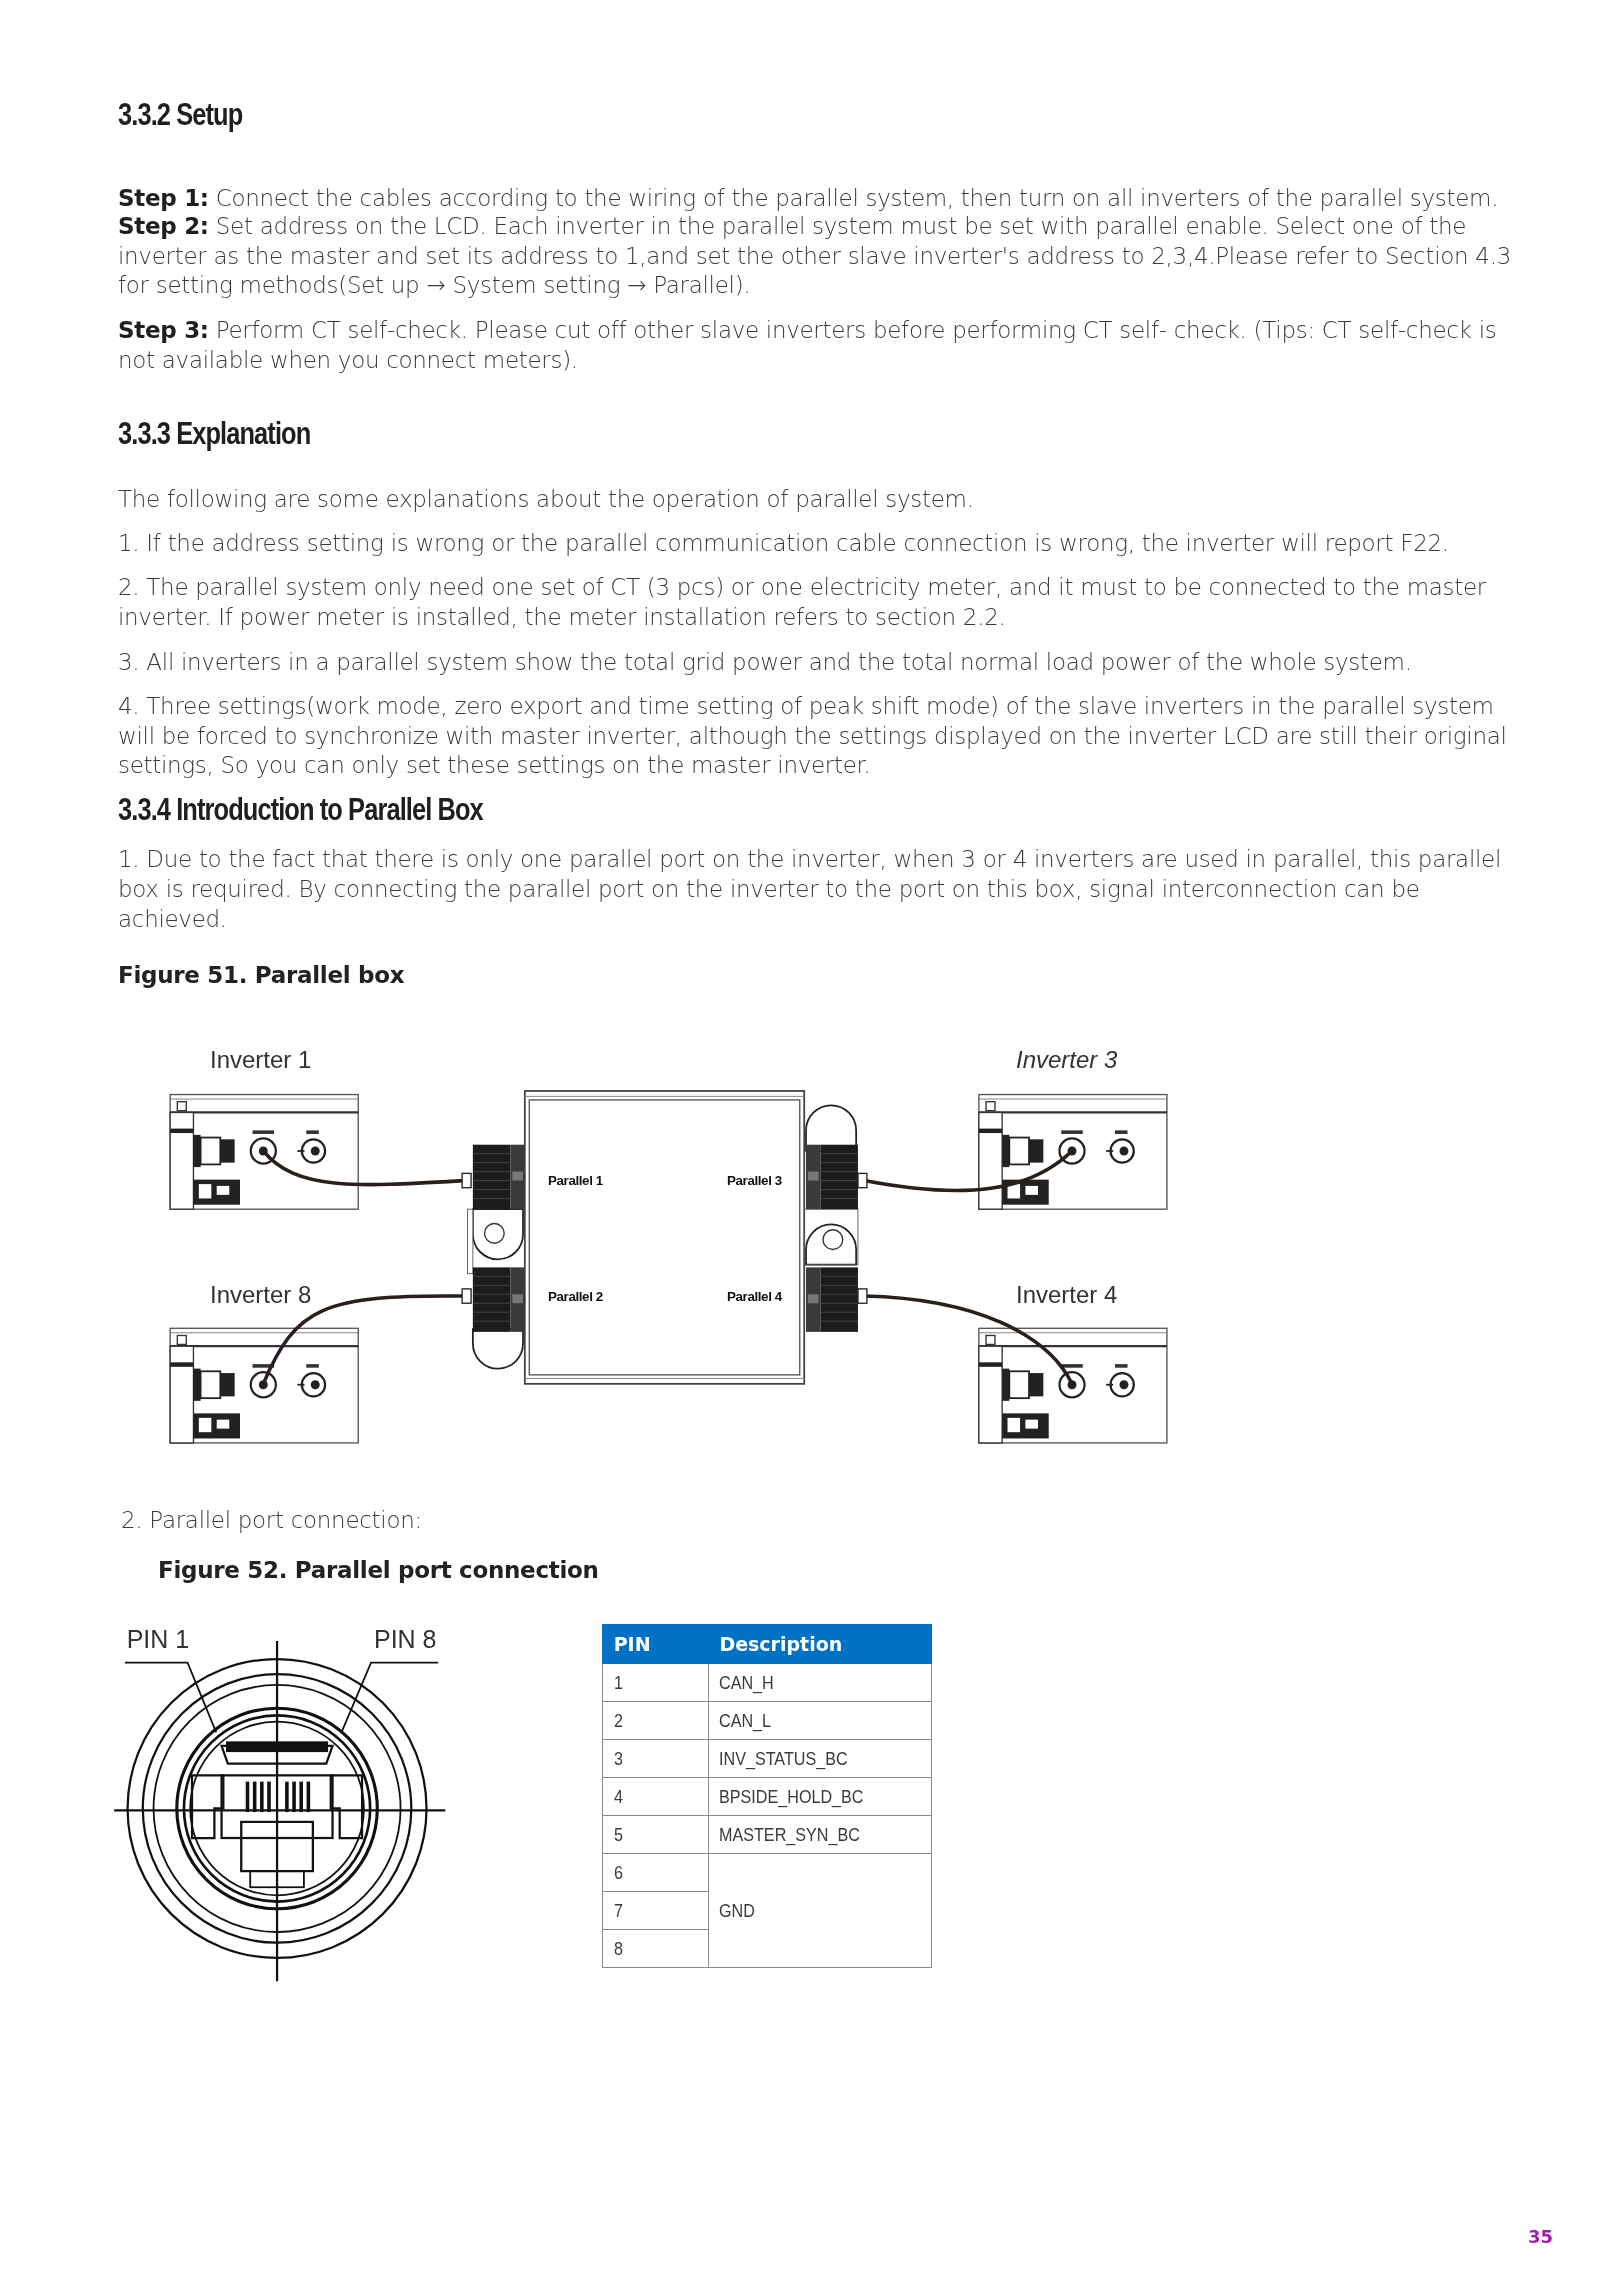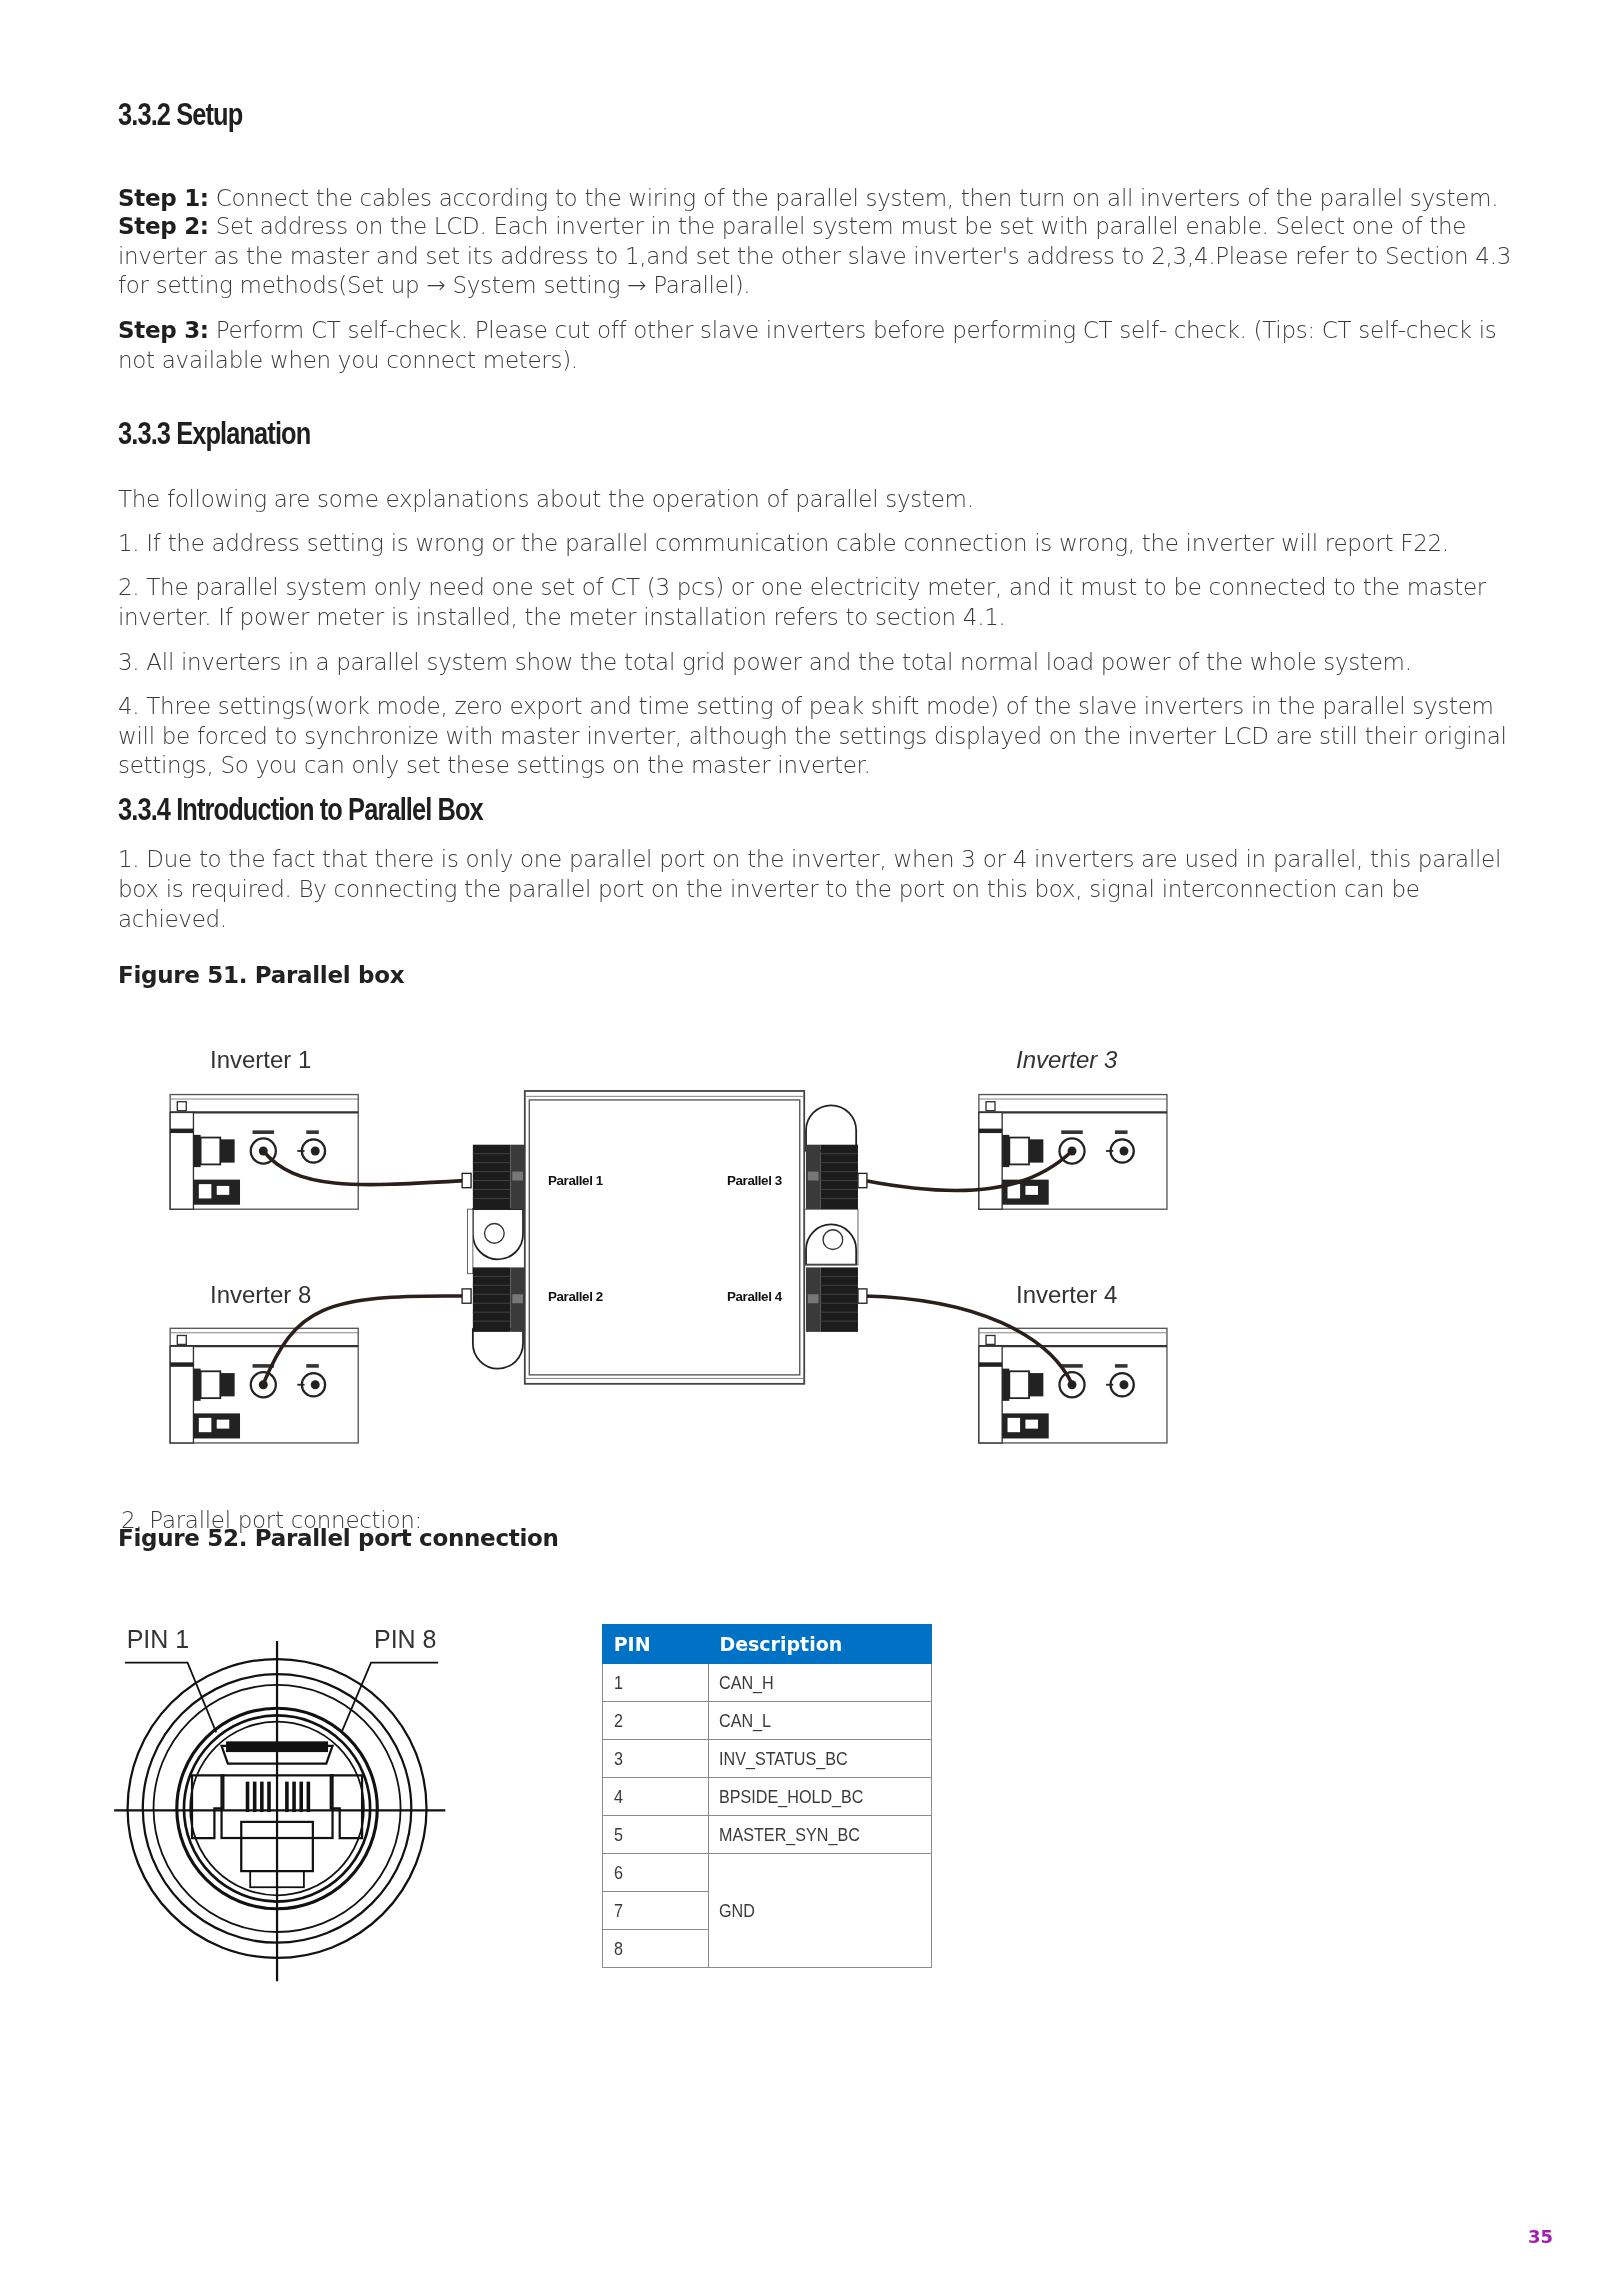--- a/index.html
+++ b/index.html
@@ -40,21 +40,21 @@
 <div class="line" style="top:242px;">inverter as the master and set its address to 1,and set the other slave inverter's address to 2,3,4.Please refer to Section 4.3</div>
 <div class="line" style="top:271px;">for setting methods(Set up → System setting → Parallel).</div>
 
 <div class="line" style="top:316px;"><b>Step 3:</b> <span>Perform CT self-check. Please cut off other slave inverters before performing CT self- check. (Tips: CT self-check is</span></div>
 <div class="line" style="top:346px;">not available when you connect meters).</div>
 
 <div class="h2" style="top:416px;">3.3.3 Explanation</div>
 <div class="line" style="top:485px;">The following are some explanations about the operation of parallel system.</div>
 <div class="line" style="top:529px;text-align:center;">1. If the address setting is wrong or the parallel communication cable connection is wrong, the inverter will report F22.</div>
 <div class="line" style="top:573px;">2. The parallel system only need one set of CT (3 pcs) or one electricity meter, and it must to be connected to the master</div>
-<div class="line" style="top:603px;">inverter. If power meter is installed, the meter installation refers to section 4.1.</div>
+<div class="line" style="top:603px;">inverter. If power meter is installed, the meter installation refers to section 2.2.</div>
 <div class="line" style="top:648px;">3. All inverters in a parallel system show the total grid power and the total normal load power of the whole system.</div>
 <div class="line" style="top:692px;">4. Three settings(work mode, zero export and time setting of peak shift mode) of the slave inverters in the parallel system</div>
 <div class="line" style="top:722px;">will be forced to synchronize with master inverter, although the settings displayed on the inverter LCD are still their original</div>
 <div class="line" style="top:751px;">settings, So you can only set these settings on the master inverter.</div>
 
 <div class="h2" style="top:792px;">3.3.4 Introduction to Parallel Box</div>
 <div class="line" style="top:845px;">1. Due to the fact that there is only one parallel port on the inverter, when 3 or 4 inverters are used in parallel, this parallel</div>
 <div class="line" style="top:875px;">box is required. By connecting the parallel port on the inverter to the port on this box, signal interconnection can be</div>
 <div class="line" style="top:905px;">achieved.</div>
 
@@ -147,21 +147,21 @@
 <div class="diagram-label" style="left:210px;top:1281px;">Inverter 8</div>
 <div class="diagram-label" style="left:1016px;top:1046px;font-style:italic;">Inverter 3</div>
 <div class="diagram-label" style="left:1016px;top:1281px;">Inverter 4</div>
 
 <div class="port-label" style="left:548px;top:1173px;">Parallel 1</div>
 <div class="port-label" style="left:548px;top:1289px;">Parallel 2</div>
 <div class="port-label" style="left:727px;top:1173px;">Parallel 3</div>
 <div class="port-label" style="left:727px;top:1289px;">Parallel 4</div>
 
 <div class="line" style="left:121px;top:1506px;">2. Parallel port connection:</div>
-<div class="caption" style="top:1525px;">Figure 52.  Parallel port connection</div>
+<div class="caption" style="top:1557px;margin-left:40px;">Figure 52.  Parallel port connection</div>
 
 <div class="abs" style="left:107px;top:1625px;width:358px;height:358px;">
   <svg width="358" height="358" viewBox="0 0 400 400">
     <g fill="none" stroke="#111" stroke-width="2.5">
       <circle cx="190" cy="205" r="167"></circle>
       <circle cx="190" cy="205" r="150"></circle>
       <circle cx="190" cy="205" r="138" stroke-width="2"></circle>
       <circle cx="190" cy="205" r="112" stroke-width="3.5"></circle>
       <circle cx="190" cy="205" r="104" stroke-width="3"></circle>
       <circle cx="190" cy="205" r="97" stroke-width="2"></circle>

